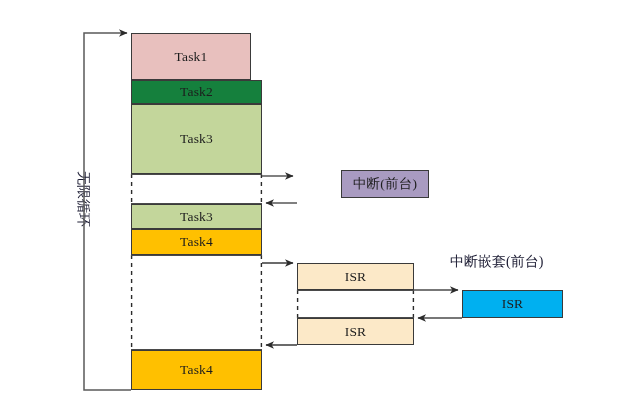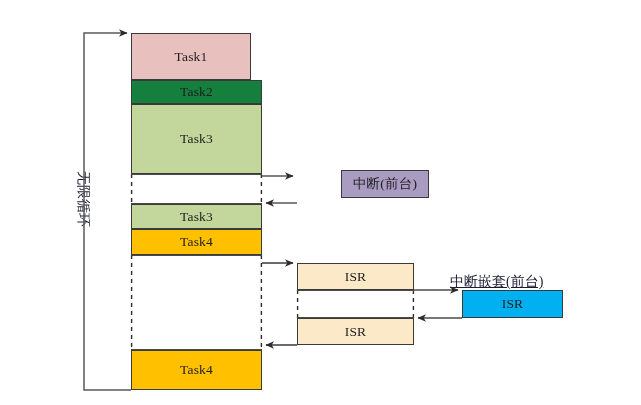--- a/index.html
+++ b/index.html
@@ -37,21 +37,21 @@
     transform:rotate(90deg);
   }
   svg.overlay{position:absolute;left:0;top:0;width:641px;height:405px;pointer-events:none;}
 </style>
 </head>
 <body>
 
 <div id="stage">
 
 
-  <div class="lbl" id="title-nested" style="left:450px;top:273px;text-decoration:underline;">中断嵌套(前台)</div>
+  <div class="lbl" id="title-nested" style="left:450px;top:253px;">中断嵌套(前台)</div>
 
   <div class="vlabel" id="loop-label" style="left:92px;top:171px;">无限循环</div>
 
   <div id="blocks-layer">
       <div class="blk" style="left: 131px; top: 33px; width: 120px; height: 47px; background: rgb(232, 192, 190);">Task1</div>
       <div class="blk" style="left: 131px; top: 80px; width: 131px; height: 24px; background: #15803d;">Task2</div>
       <div class="blk" style="left: 131px; top: 104px; width: 131px; height: 70px; background: rgb(195, 214, 155);">Task3</div>
       <div class="blk" style="left: 131px; top: 204px; width: 131px; height: 25px; background: rgb(195, 214, 155);">Task3</div>
       <div class="blk" style="left: 131px; top: 229px; width: 131px; height: 26px; background: rgb(255, 192, 0);">Task4</div>
       <div class="blk" style="left: 131px; top: 350px; width: 131px; height: 40px; background: rgb(255, 192, 0);">Task4</div>

